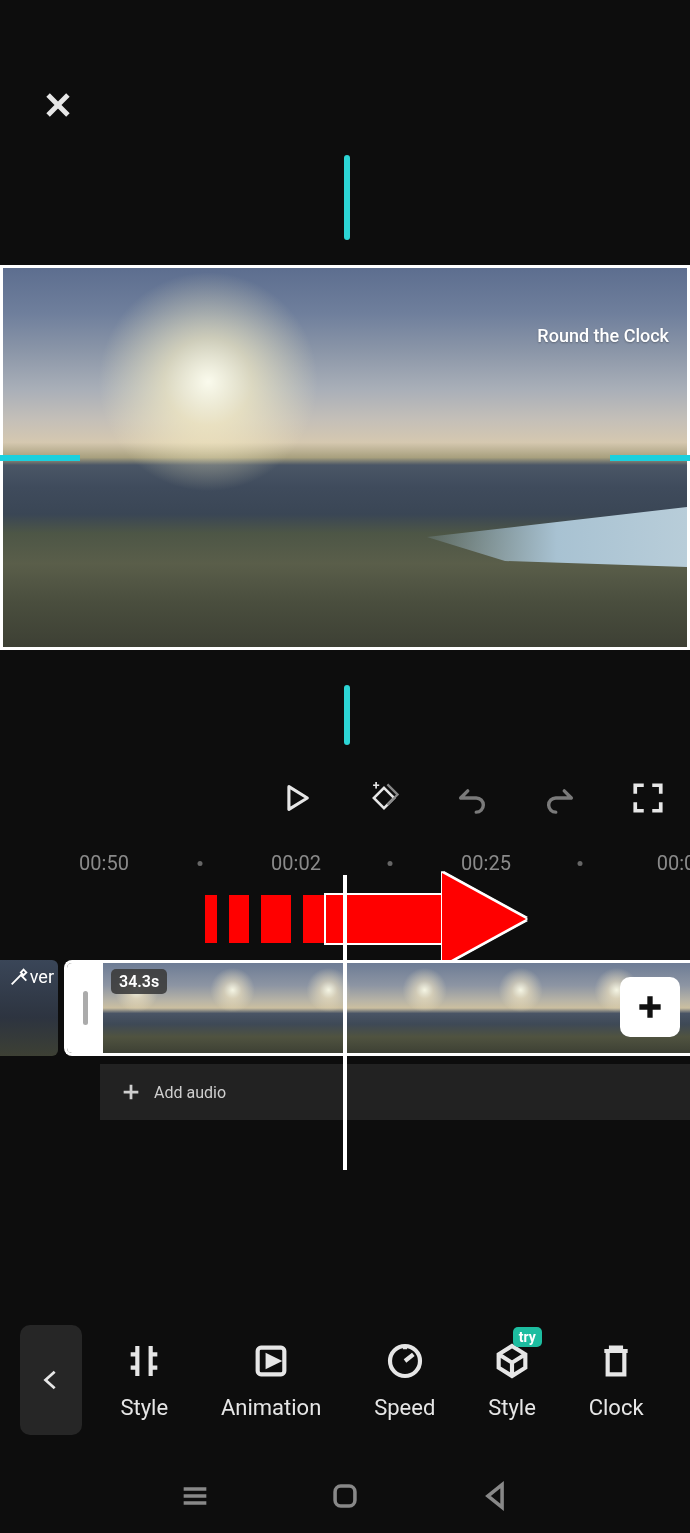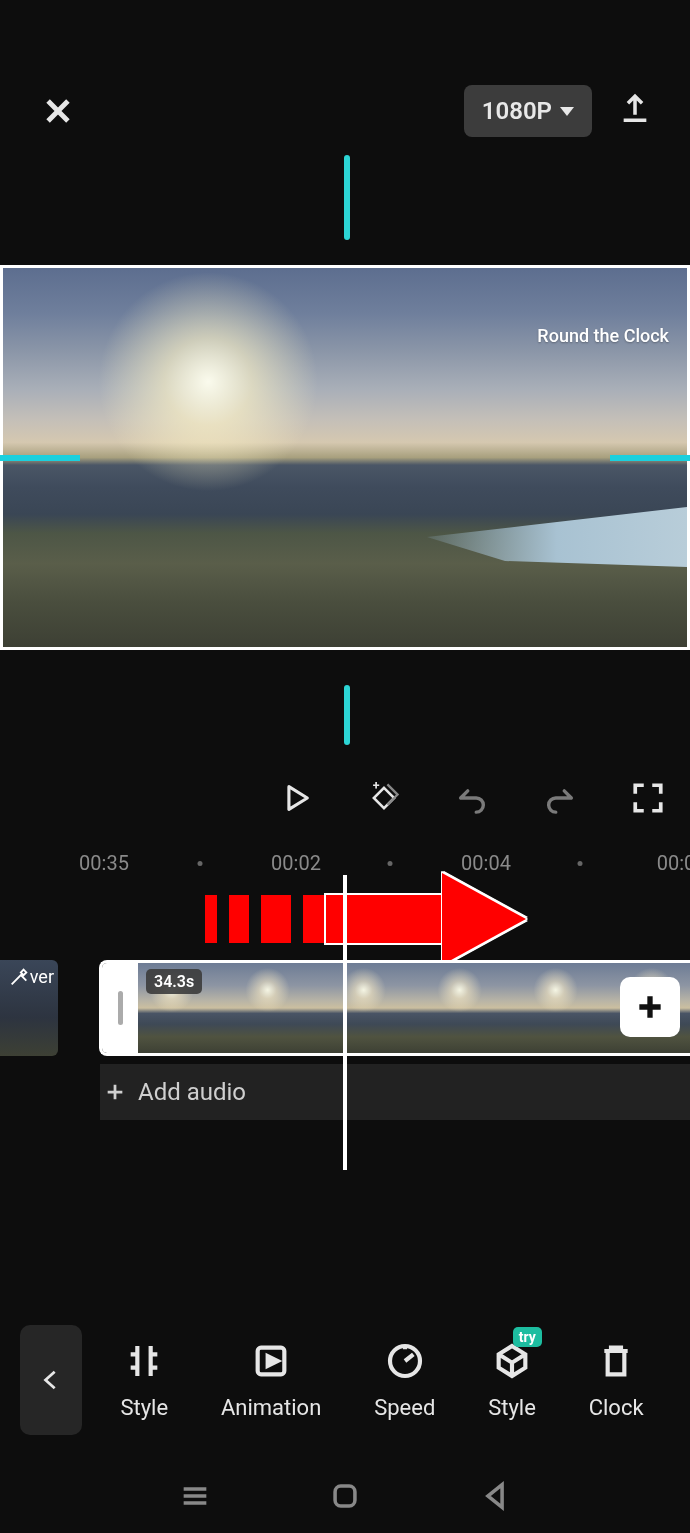--- a/index.html
+++ b/index.html
@@ -129,21 +129,21 @@
     position:absolute; left:0; top:0; width:58px; height:96px;
     background: linear-gradient(180deg, #3a4658 0%, #2d3440 60%, #3d4034 100%);
     border-radius: 0 6px 6px 0;
     display:flex; justify-content:flex-end; align-items:flex-start;
     padding: 6px 4px; color:#fff; font-size:18px;
   }
   .cover-clip svg { width:22px; height:22px; stroke:#fff; fill:none; stroke-width:2; margin-bottom:2px; }
   .main-clip-wrap {
     position:absolute; left: 64px; top:0; right:0; height:96px;
     border: 3px solid #fff; border-right:none; border-radius: 8px 0 0 8px;
-    overflow:hidden; background:#222;margin-left:35px;
+    overflow:hidden; background:#222;
   }
   .handle-left {
     position:absolute; left:0; top:0; width:36px; height:100%;
     background:#fff; display:flex; align-items:center; justify-content:center;
   }
   .handle-left .grip { width:5px; height:34px; background:#ababab; border-radius:3px; }
   .thumb-strip { position:absolute; left:36px; right:0; top:0; bottom:0; display:flex; }
   .thumb {
     flex: 0 0 96px; height:100%;
     background:
@@ -170,21 +170,21 @@
     left: 343px; top: 875px;
     width:4px; height:295px;
     background:#fff;
     z-index: 5;
   }
 
   
   .audio-track {
     position:absolute; top:1064px; left:100px; right:0;
     height:56px; background:#222; display:flex; align-items:center;
-    padding-left: 4px; cursor:pointer; color:#cfcfcf; font-size:24px;
+    padding-left: 20px; cursor:pointer; color:#cfcfcf; font-size:16px;
   }
   .audio-track svg { width:22px; height:22px; stroke:#cfcfcf; stroke-width:3; margin-right:12px; }
 
   
   .bottom-toolbar {
     position:absolute; left:0; right:0; top:1325px;
     display:flex; align-items:center;
     padding: 0 20px 0 20px;
     gap: 12px;
   }
@@ -216,31 +216,20 @@
 </style>
 </head>
 <body>
 
 <div class="top-bar">
   <div class="close-btn">
     <svg viewBox="0 0 24 24">
         <path d="M5 5 L19 19 M19 5 L5 19" fill="none"></path>
       </svg>
   </div>
-  <div class="top-right">
-    <div class="res-btn">
-      <span>1080P</span>
-      <span class="tri"></span>
-    </div>
-    <div class="export-btn">
-      <svg viewBox="0 0 24 24">
-          <path d="M12 16 V3 M7 8 L12 3 L17 8 M4 20 H20"></path>
-        </svg>
-    </div>
-  </div>
 </div>
 
 <div class="cyan-marker-top"></div>
 
 <div class="preview-frame">
   <div class="landscape">
     <div class="river"></div>
   </div>
   <div class="watermark">Round the Clock</div>
 </div>
@@ -275,25 +264,25 @@
     </div>
     <div class="pb-icon">
       <svg viewBox="0 0 24 24">
           <path d="M3 9 V3 H9 M15 3 H21 V9 M21 15 V21 H15 M9 21 H3 V15" stroke="#e6e6e6" stroke-width="2.6" fill="none"></path>
         </svg>
     </div>
   </div>
 </div>
 
 <div class="ruler">
-  <span style="left:104px">00:35</span>
+  <span style="left:104px">00:50</span>
   <span class="dot" style="left:200px"></span>
   <span style="left:296px">00:02</span>
   <span class="dot" style="left:390px"></span>
-  <span style="left:486px">00:04</span>
+  <span style="left:486px">00:25</span>
   <span class="dot" style="left:580px"></span>
   <span style="left:676px">00:0</span>
 </div>
 
 <div class="dashes">
   <span class="d d1"></span>
     <span class="d d2"></span>
     <span class="d d3"></span>
     <span class="d d4"></span>
 </div>

